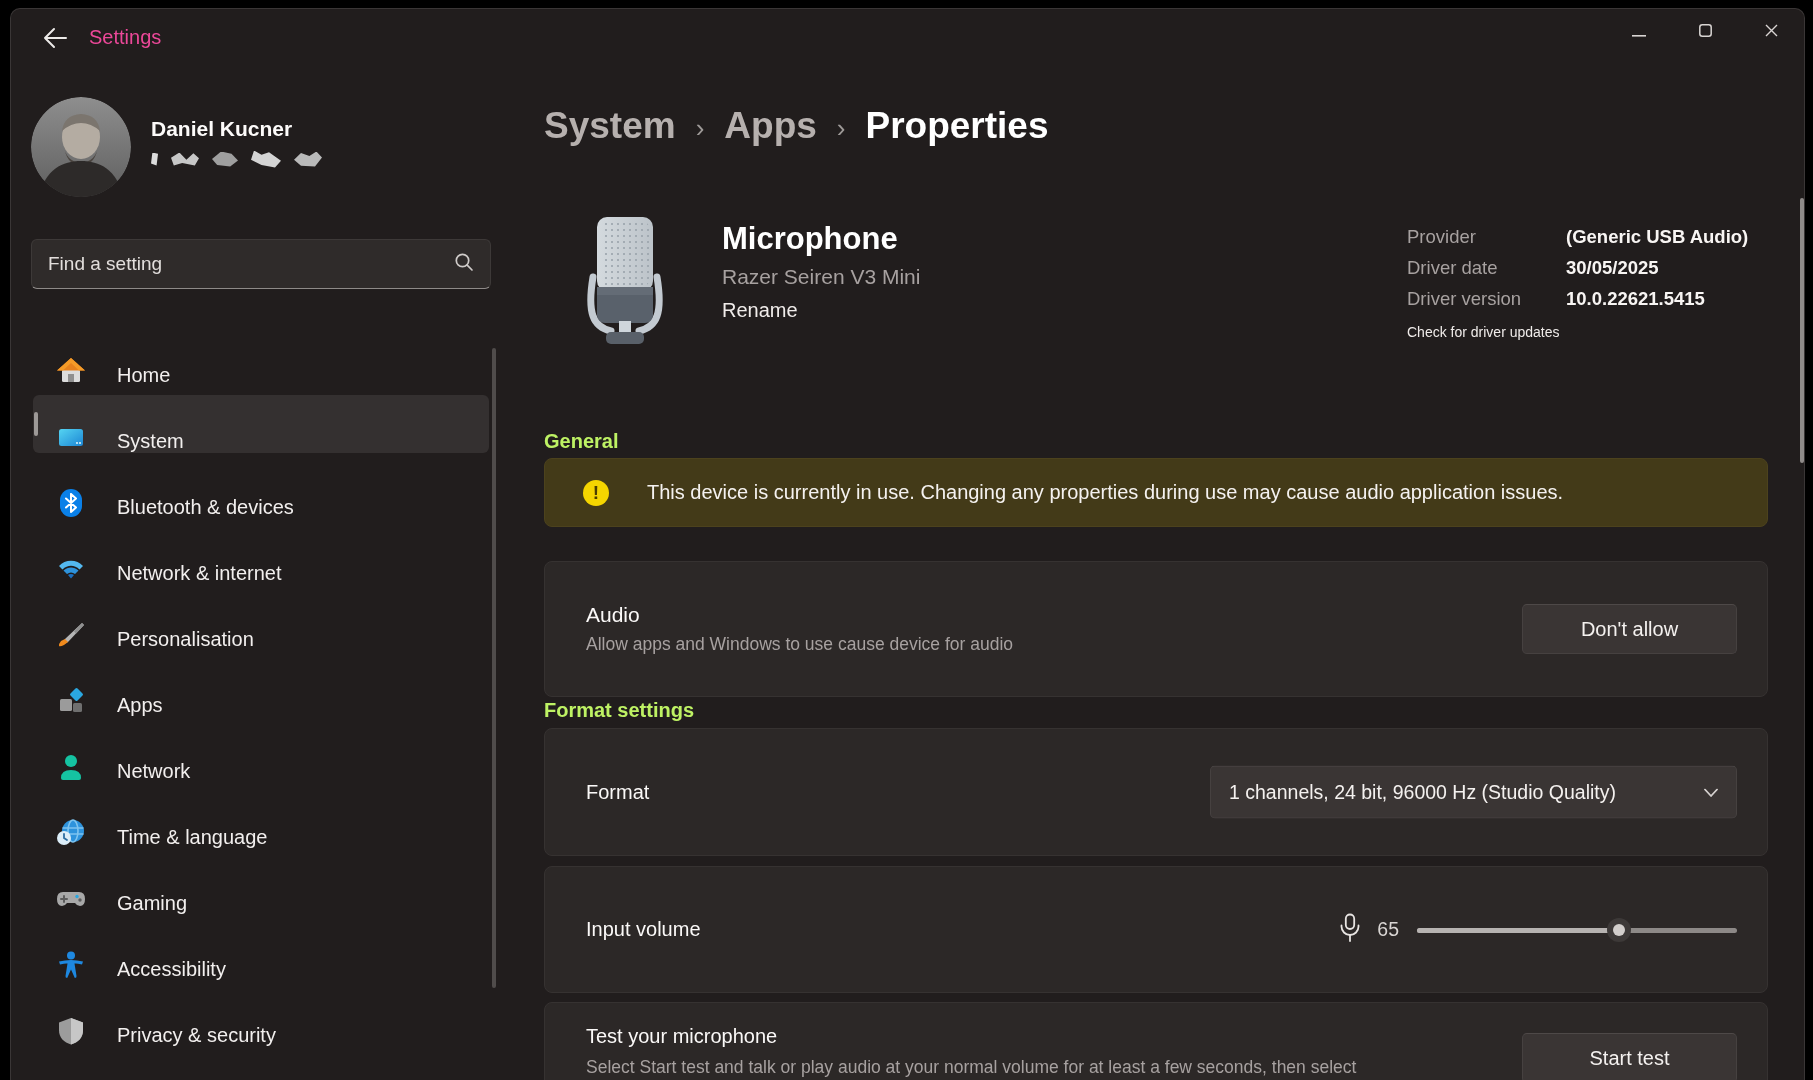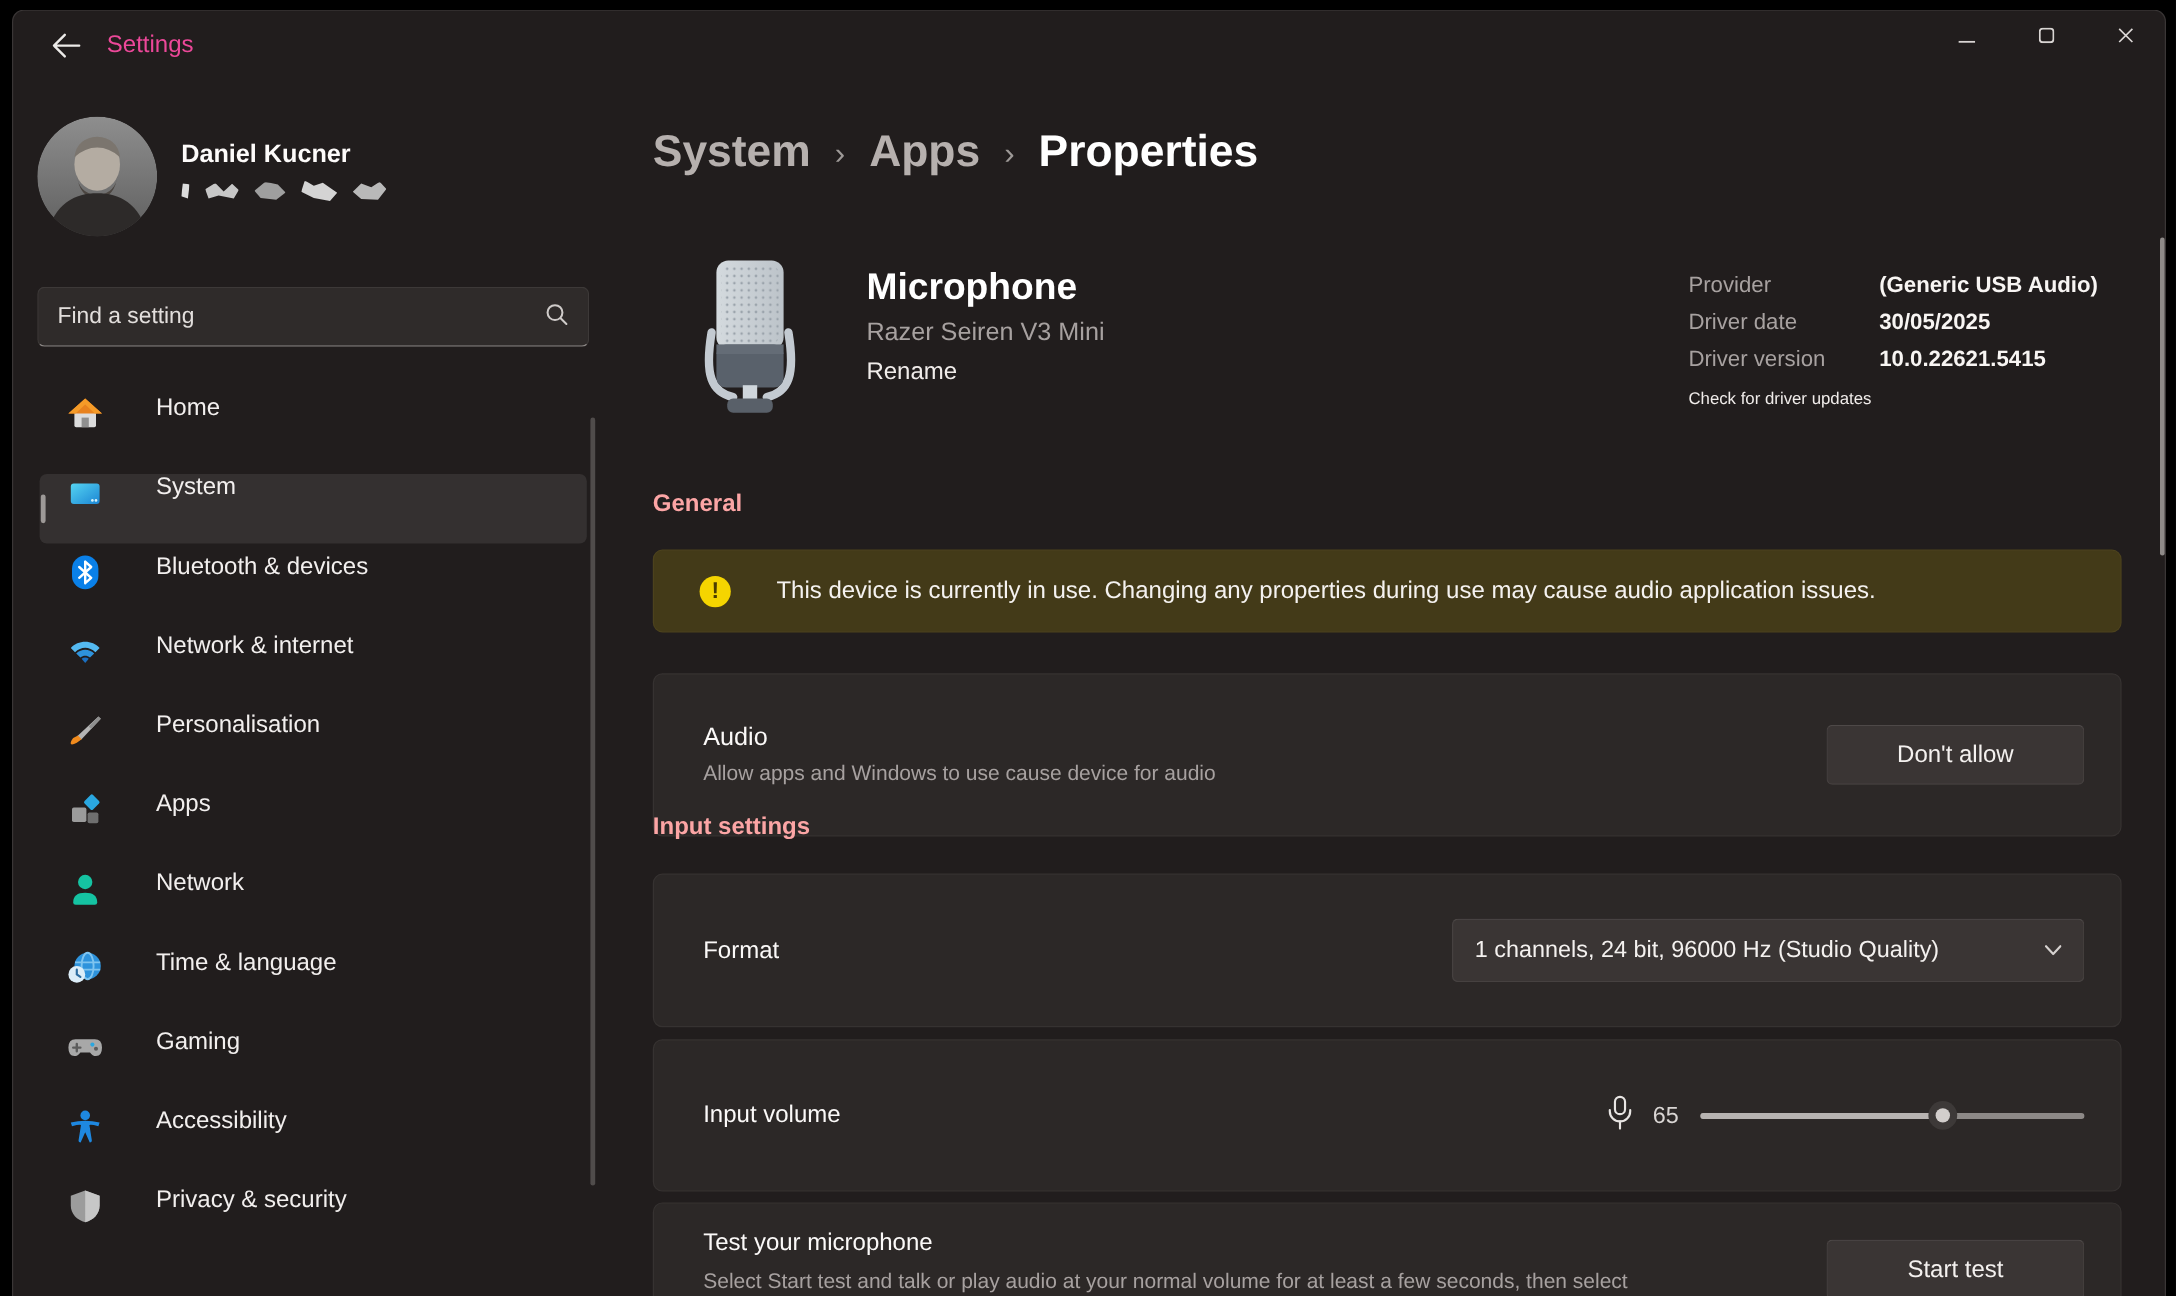--- a/index.html
+++ b/index.html
@@ -31,21 +31,21 @@
   .b4 { width:30px; height:17px; background:#d4d4d4; clip-path:polygon(10% 0,35% 25%,60% 10%,100% 60%,80% 100%,35% 85%,0 55%); }
   .b5 { width:28px; height:15px; background:#b9b9b9; clip-path:polygon(0 55%,25% 10%,55% 30%,80% 0,100% 40%,75% 100%,25% 95%); }
 
   .search-box { position:absolute; left:20px; top:174px; width:460px; height:50px;
                 background:#2f2b2a; border:1px solid #3d3938; border-bottom:1px solid #8e8a88;
                 border-radius:6px; display:flex; align-items:center; padding:0 16px; cursor:text; }
   .search-ph { flex:1; font-size:19px; color:#e2dedc; }
 
   .nav { position:absolute; left:22px; top:264px; width:456px; }
   .nav-item { position:relative; height:58px; margin-bottom:8px; border-radius:6px;
-              display:flex; align-items:flex-start; padding-left:22px; cursor:pointer;gap:13px; }
+              display:flex; align-items:flex-end; padding-left:22px; cursor:pointer; }
   .nav-item.selected { background:#343030; }
   .nav-item .pill { position:absolute; left:1px; top:17px; width:4px; height:24px; border-radius:2px; background:#9d9997; display:none; }
   .nav-item.selected .pill { display:block; }
   .nav-icon { width:32px; height:32px; margin-right:30px; flex:0 0 32px; }
   .nav-label { font-size:20px; color:#f2efee; }
   .side-scroll { position:absolute; left:481px; top:283px; width:4px; height:640px; background:#504c4b; border-radius:2px; cursor:pointer; }
 
   
   .main { position:absolute; left:533px; top:56px; width:1262px; bottom:0; }
   .breadcrumb { position:absolute; left:0; top:40px; display:flex; align-items:center; font-size:37px; font-weight:600; }
@@ -58,21 +58,21 @@
   .device-name { font-size:31px; font-weight:700; color:#ffffff; }
   .device-model { font-size:21px; color:#a7a1a0; margin-top:8px; }
   .rename-link { font-size:20px; color:#f0ecea; margin-top:10px; cursor:pointer; }
 
   .driver-info { position:absolute; left:863px; top:160px; display:grid;
                  grid-template-columns:131px auto; column-gap:28px; row-gap:8px; }
   .di-label { font-size:18.5px; color:#a7a1a0; line-height:23px; }
   .di-value { font-size:18.5px; font-weight:700; color:#f8f5f3; line-height:23px; }
   .di-link  { grid-column:1 / span 2; font-size:14px; color:#f0ecea; line-height:23px; margin-top:3px; cursor:pointer; }
 
-  .section-heading { position:absolute; left:0; font-size:20px; font-weight:700; color:#fca5a5; }
+  .section-heading { position:absolute; left:0; font-size:20px; font-weight:700; color:#bef264;margin-top:21px; }
 
   .banner { position:absolute; left:0; top:393px; width:1224px; height:69px; background:#433a18;
             border:1px solid #4c421d; border-radius:8px; display:flex; align-items:center; padding-left:38px; }
   .warn-icon { width:26px; height:26px; border-radius:50%; background:#f5d500; color:#4a3d00;
                display:flex; align-items:center; justify-content:center; font-size:19px; font-weight:700; flex:0 0 26px; }
   .banner-text { margin-left:38px; font-size:20px; color:#f5f2f0; }
 
   .card { position:absolute; left:0; width:1224px; background:#2c2827; border:1px solid #363231; border-radius:8px; }
   .card-row { display:flex; align-items:center; height:100%; padding-left:41px; }
   .row-title { font-size:21px; color:#fbf9f8; }
@@ -374,21 +374,21 @@
     <div class="card" style="top:496px; height:136px;">
       <div class="card-row">
         <div>
           <div class="row-title">Audio</div>
           <div class="row-sub">Allow apps and Windows to use cause device for audio</div>
         </div>
       </div>
       <div class="btn btn-right">Don't allow</div>
     </div>
 
-    <div class="section-heading" style="top:613px;">Input settings</div>
+    <div class="section-heading" style="top:613px;">Format settings</div>
 
     <div class="card" style="top:663px; height:128px;">
       <div class="card-row">
         <div class="row-title" style="font-size:20px;">Format</div>
       </div>
       <div class="dropdown">
         <span class="dropdown-text">1 channels, 24 bit, 96000 Hz (Studio Quality)</span>
         <span>
           <svg width="14" height="9" viewBox="0 0 14 9">
               <path d="M1 1 L7 7.5 L13 1" stroke="#d5d1cf" stroke-width="1.8" fill="none" stroke-linecap="round" stroke-linejoin="round"></path>

